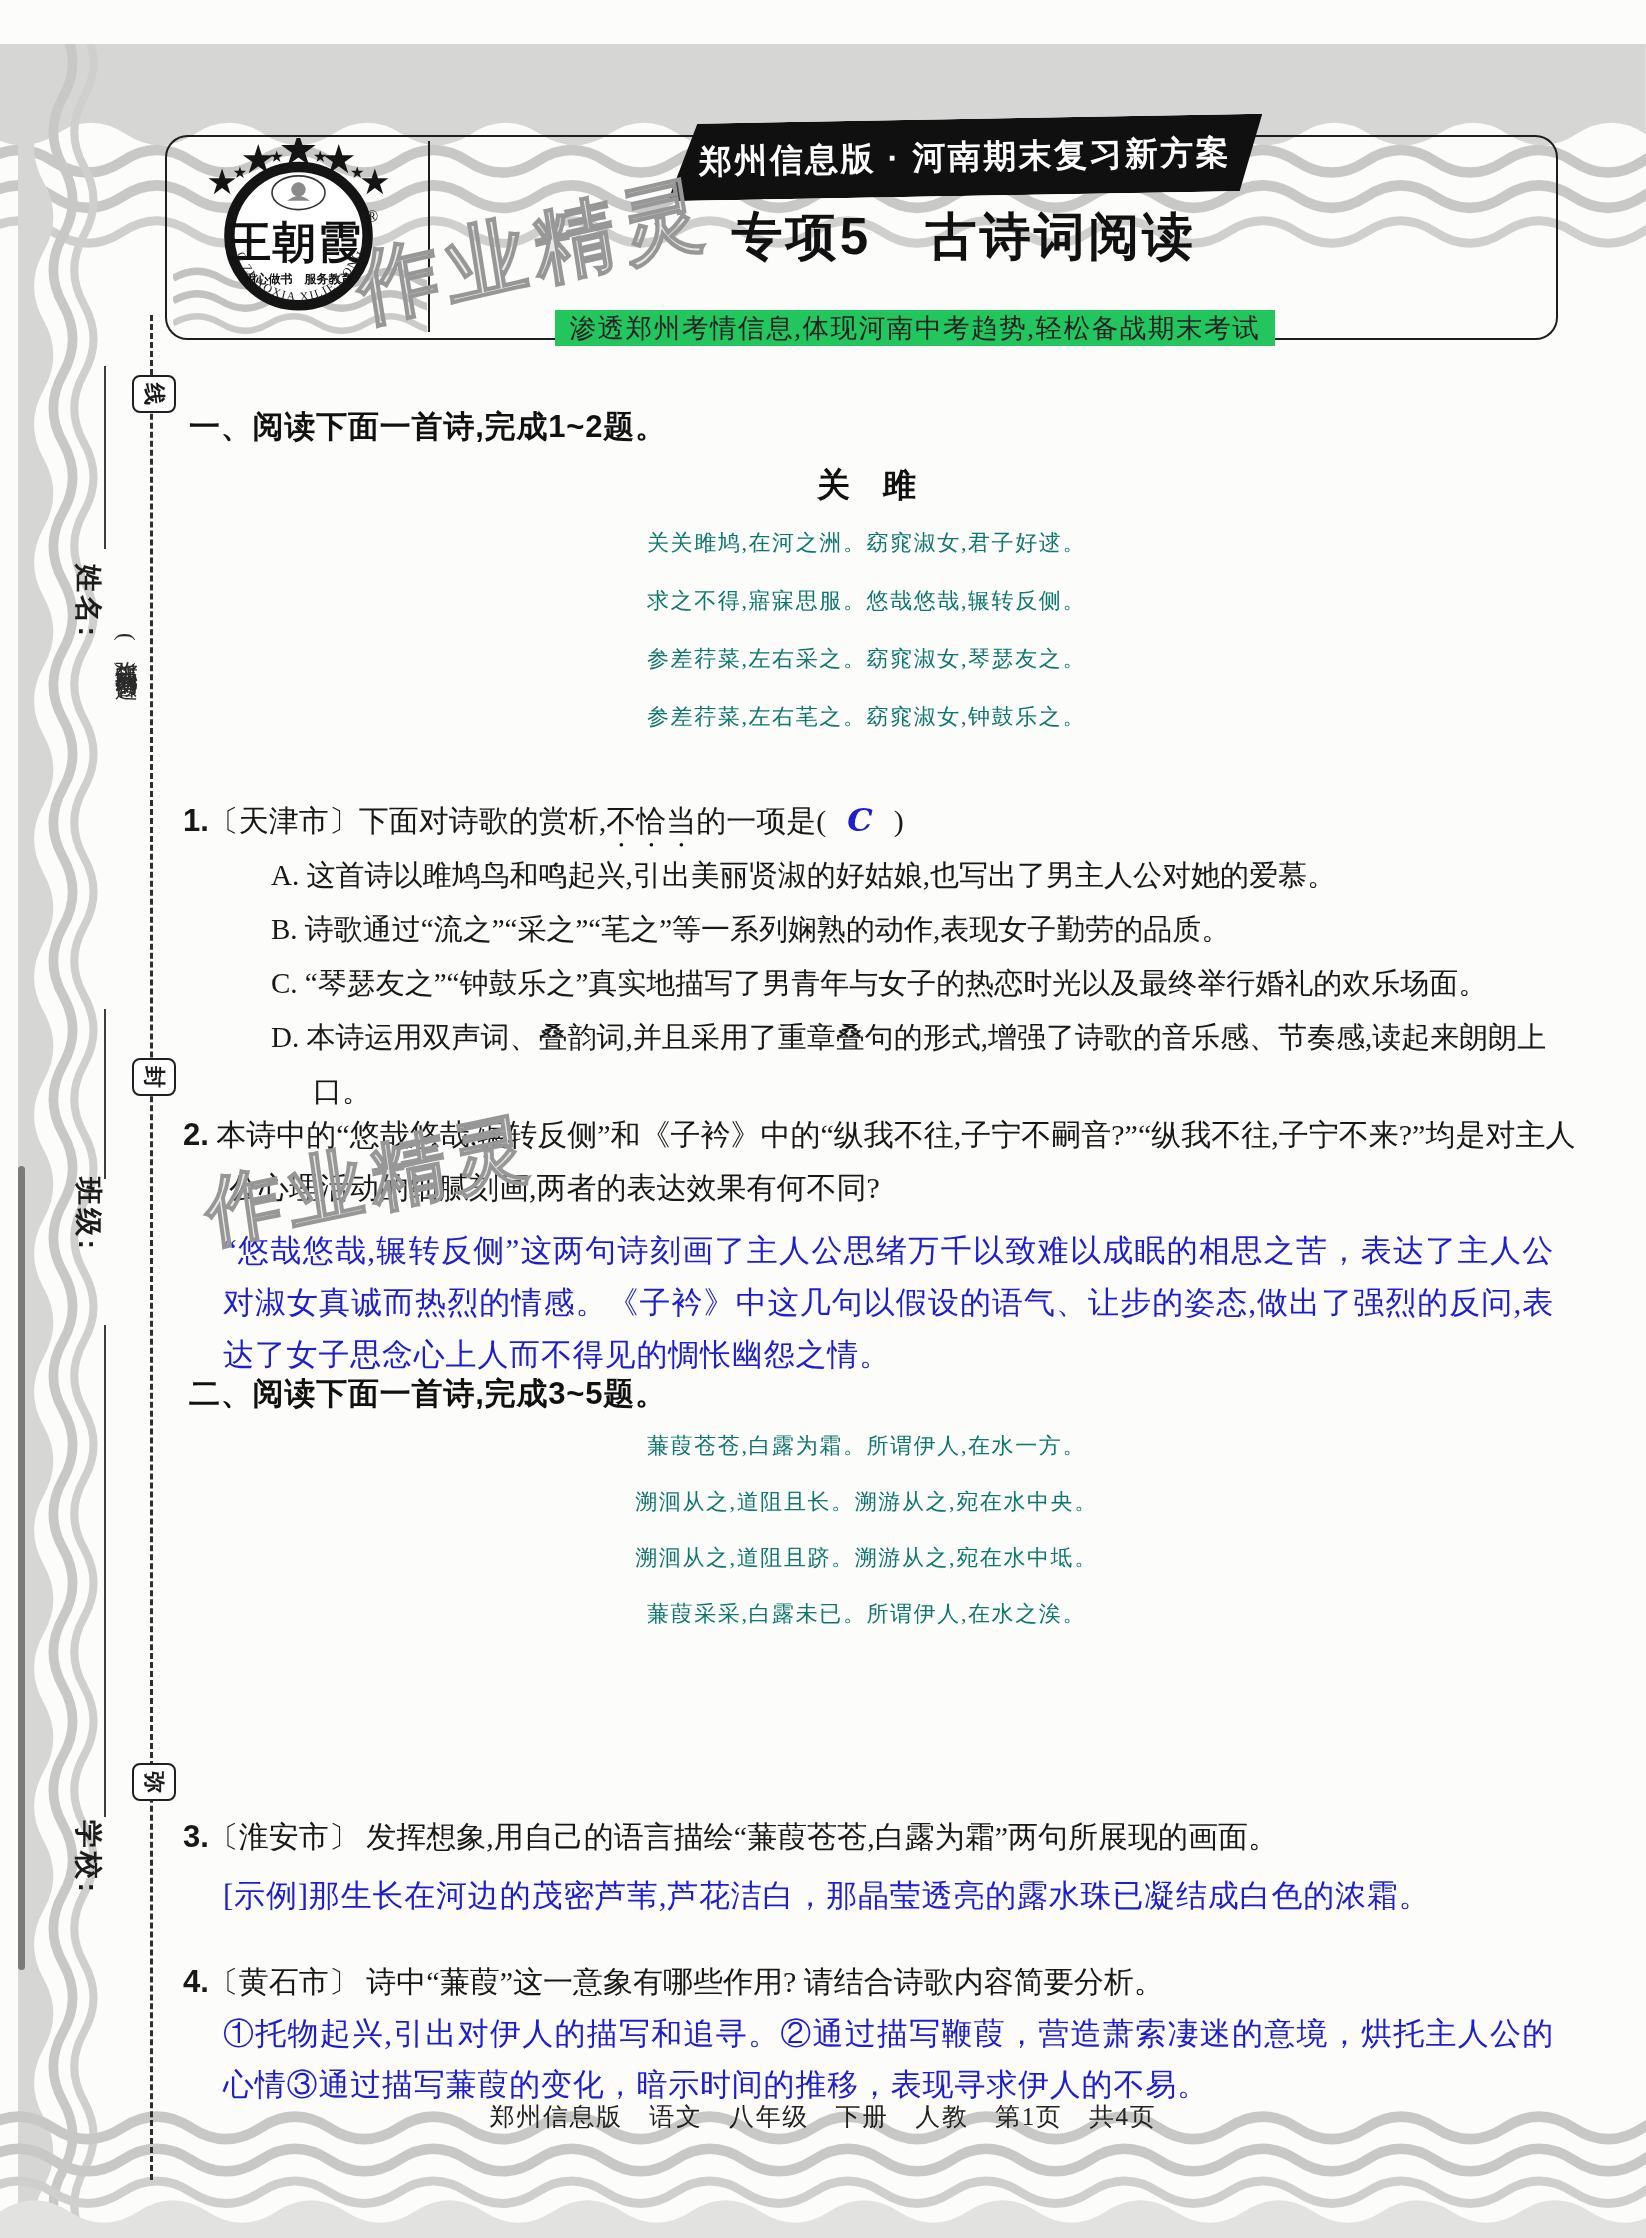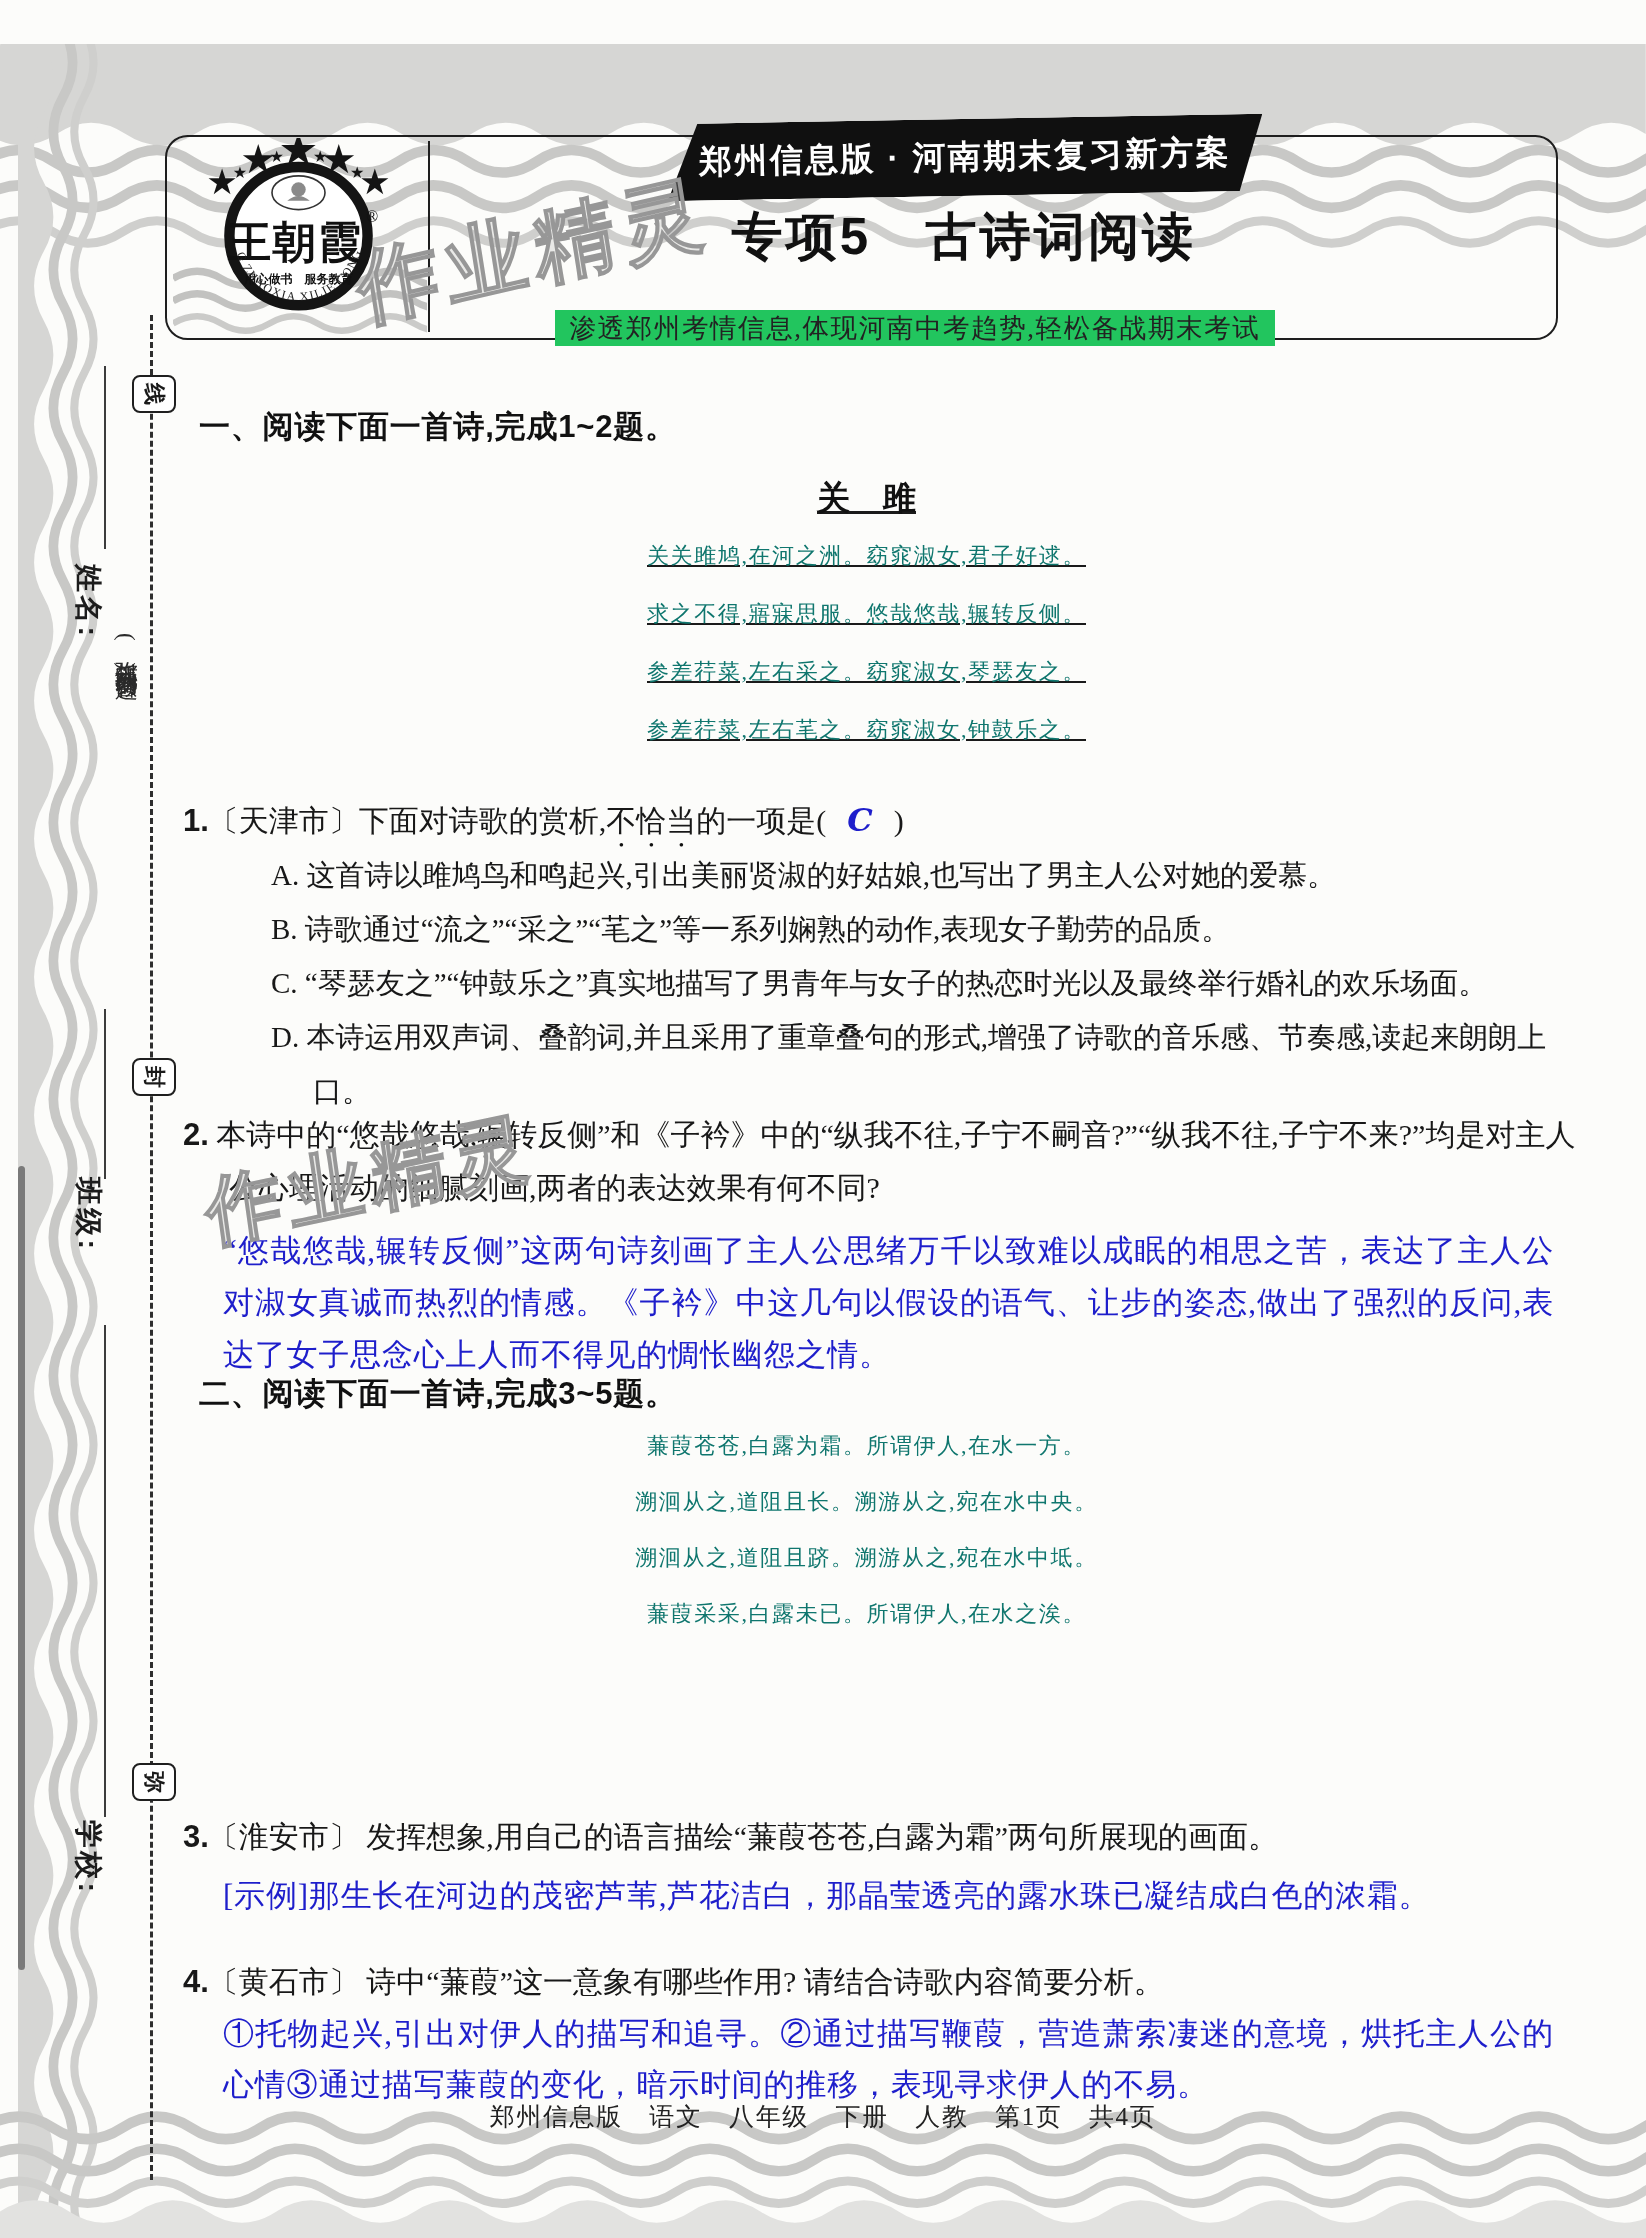--- a/index.html
+++ b/index.html
@@ -56,21 +56,21 @@
   
   .watermark{
     font-family:"Liberation Sans",sans-serif;font-weight:700;
     color:rgba(190,190,190,.30);-webkit-text-stroke:1.6px #979797;
     letter-spacing:8px;z-index:9;pointer-events:none;
   }
   .wm1{left:354px;top:196px;font-size:82px;transform:rotate(-13deg) skewX(-4deg);}
   .wm2{left:203px;top:1129px;font-size:76px;transform:rotate(-12deg) skewX(-4deg);}
   
   .sec-heading{
-    left:199px;font-family:"Liberation Sans",sans-serif;font-weight:700;
+    left:189px;font-family:"Liberation Sans",sans-serif;font-weight:700;
     font-size:31px;color:#111;letter-spacing:0.8px;
   }
   .poem{left:183px;width:1367px;text-align:center;}
   .poem-title{
     font-family:"Liberation Sans",sans-serif;font-weight:700;font-size:33px;
     height:59px;line-height:59px;color:#111;
   }
   .poem-line{font-size:22px;color:#0f766e;letter-spacing:1.6px;}
   .p1 .poem-line{height:58px;line-height:58px;}
   .p2 .poem-line{height:56px;line-height:56px;}
@@ -183,21 +183,21 @@
 </div>
 
 <div class="abs page-title">专项5　古诗词阅读</div>
 <div class="abs subtitle">渗透郑州考情信息,体现河南中考趋势,轻松备战期末考试</div>
 
 <div class="abs watermark wm1">作业精灵</div>
 <div class="abs watermark wm2">作业精灵</div>
 
 <div class="abs sec-heading" style="top:406px;">一、阅读下面一首诗,完成1~2题。</div>
 
-<div class="abs poem p1" style="top:468px;text-decoration:underline;">
+<div class="abs poem p1" style="top:455px;">
   <div class="poem-title">关　雎</div>
   <div class="poem-line">关关雎鸠,在河之洲。窈窕淑女,君子好逑。</div>
   <div class="poem-line">求之不得,寤寐思服。悠哉悠哉,辗转反侧。</div>
   <div class="poem-line">参差荇菜,左右采之。窈窕淑女,琴瑟友之。</div>
   <div class="poem-line">参差荇菜,左右芼之。窈窕淑女,钟鼓乐之。</div>
 </div>
 
 <div class="abs q-stem" style="top:794px;">
   <span class="q-num">1.</span><span>〔天津市〕</span><span>下面对诗歌的赏析,</span><span class="emph">不恰当</span><span>的一项是(</span><span class="ans-letter">C</span><span>)</span>
 </div>

